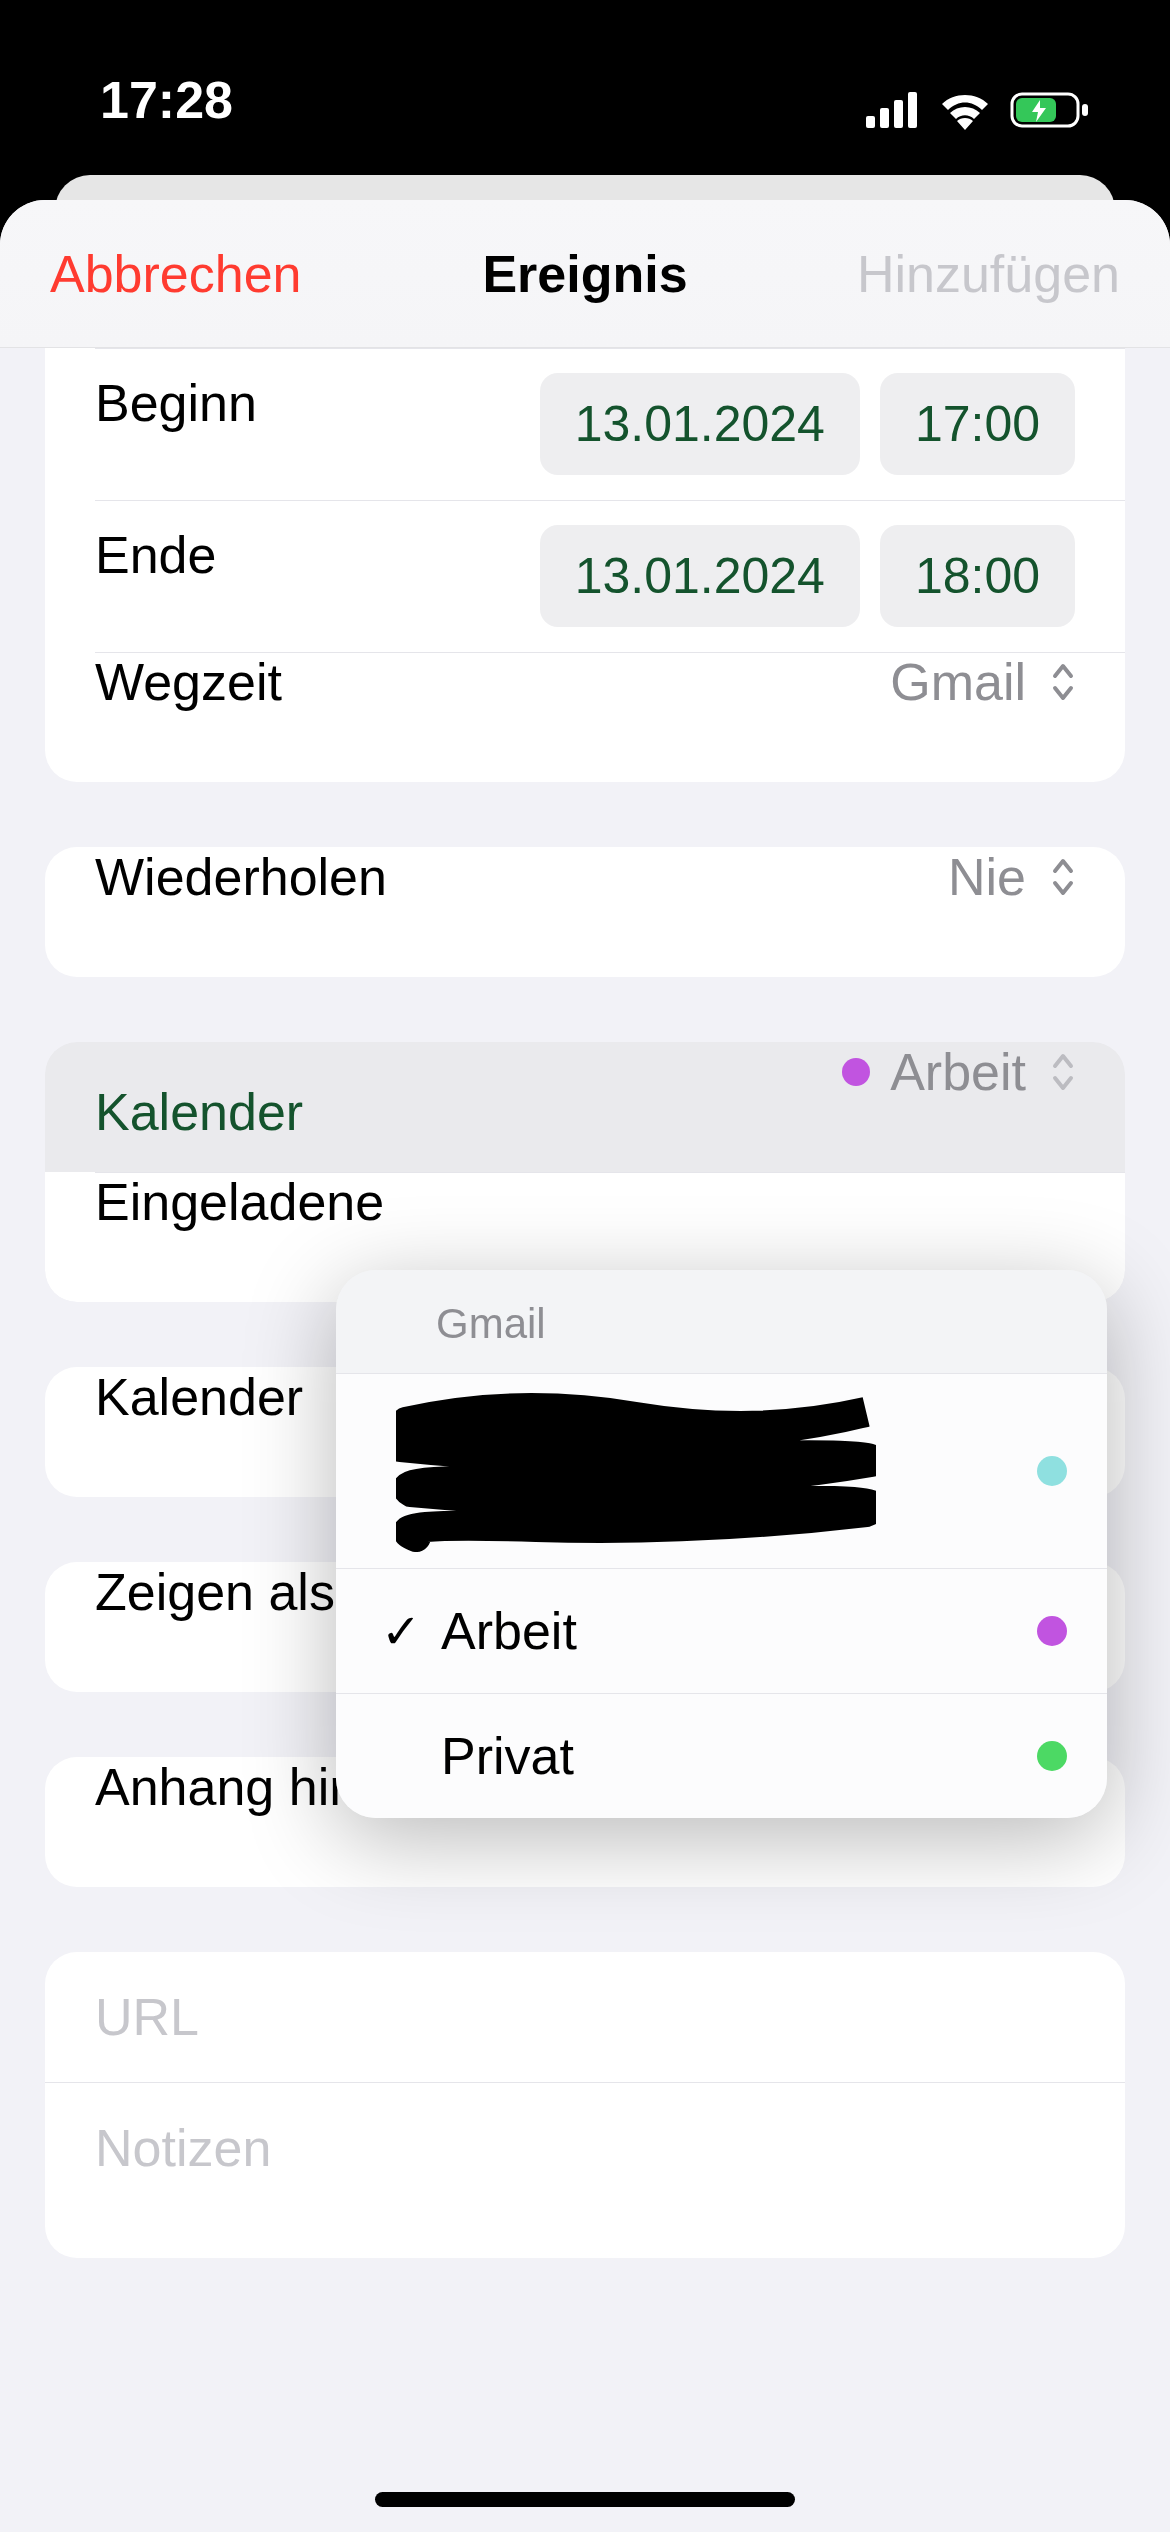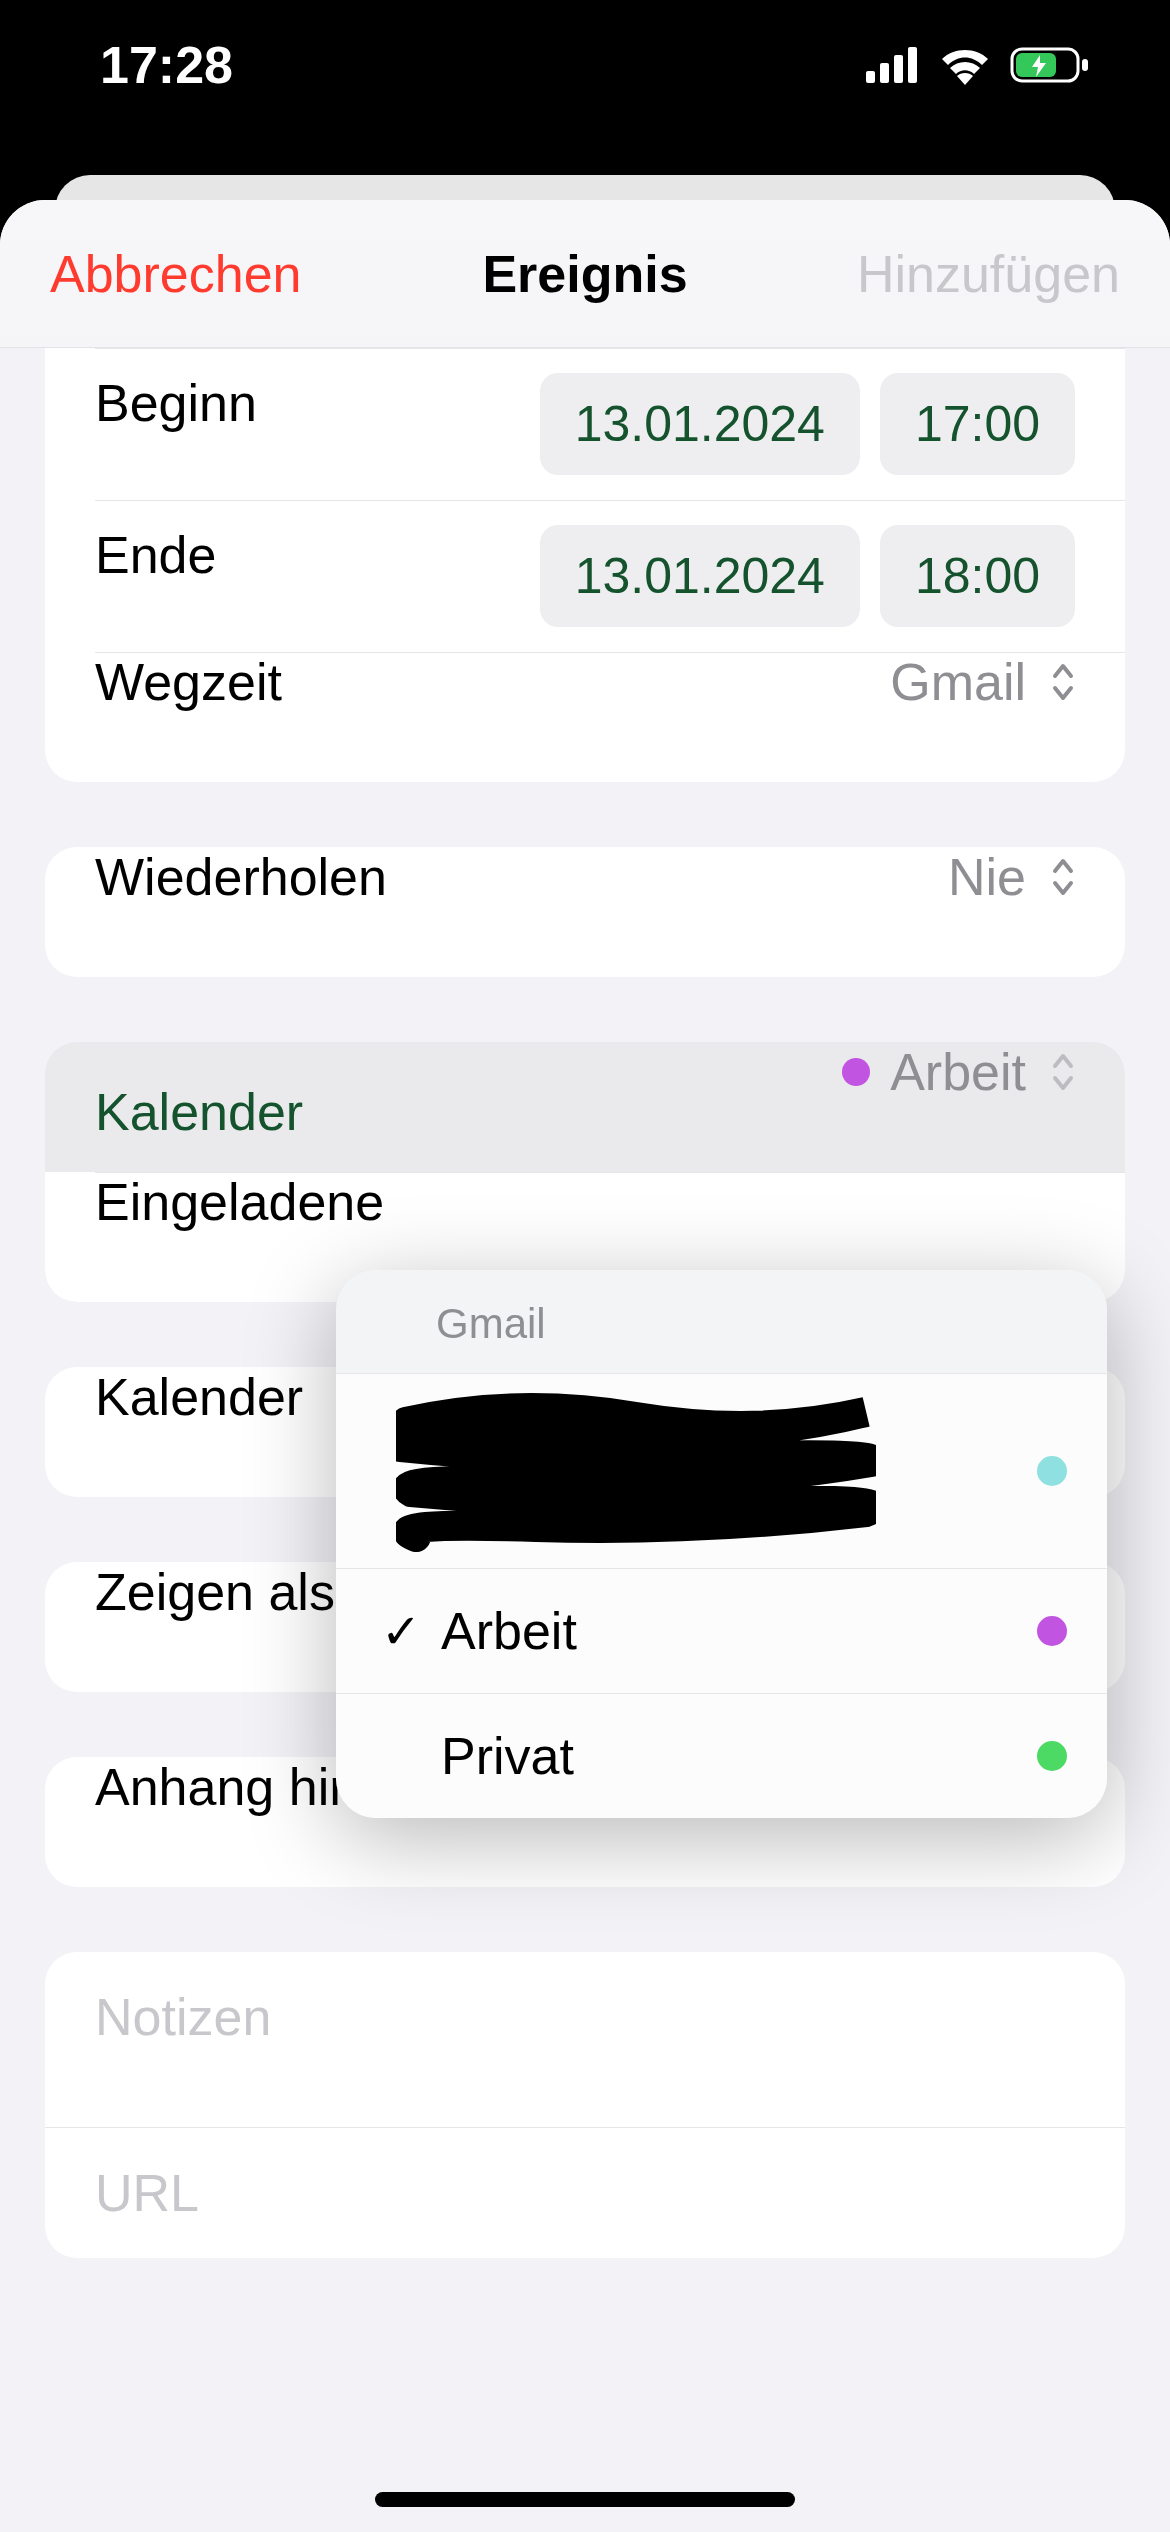--- a/index.html
+++ b/index.html
@@ -13,21 +13,21 @@
       height: 2532px;
       background: #000;
       font-family: -apple-system, BlinkMacSystemFont, 'SF Pro Text', 'Helvetica Neue', Arial, sans-serif;
       position: relative;
       overflow: hidden;
     }
     .status-bar {
       height: 130px;
       display: flex;
       justify-content: space-between;
-      align-items: center;
+      align-items: flex-end;
       padding: 0 80px 0 100px;
       color: #fff;
       font-size: 52px;
       font-weight: 600;
     }
     .status-icons {
       display: flex;
       align-items: center;
       gap: 18px;
     }
@@ -339,22 +339,22 @@
       </div>
     </div>
 
     <div class="group">
       <div class="row">
         <span class="row-label">Anhang hinzufügen ...</span>
       </div>
     </div>
 
     <div class="group">
+      <div class="input-row">URL</div>
       <div class="input-row" style="padding-bottom:80px;">Notizen</div>
-      <div class="input-row">URL</div>
     </div>
 
   </div>
 </div>
 
 <div class="popover">
   <div class="popover-section-header">Gmail</div>
   <div class="popover-item popover-item-gmail">
     <span class="popover-check"></span>
     <span class="popover-label"></span>

